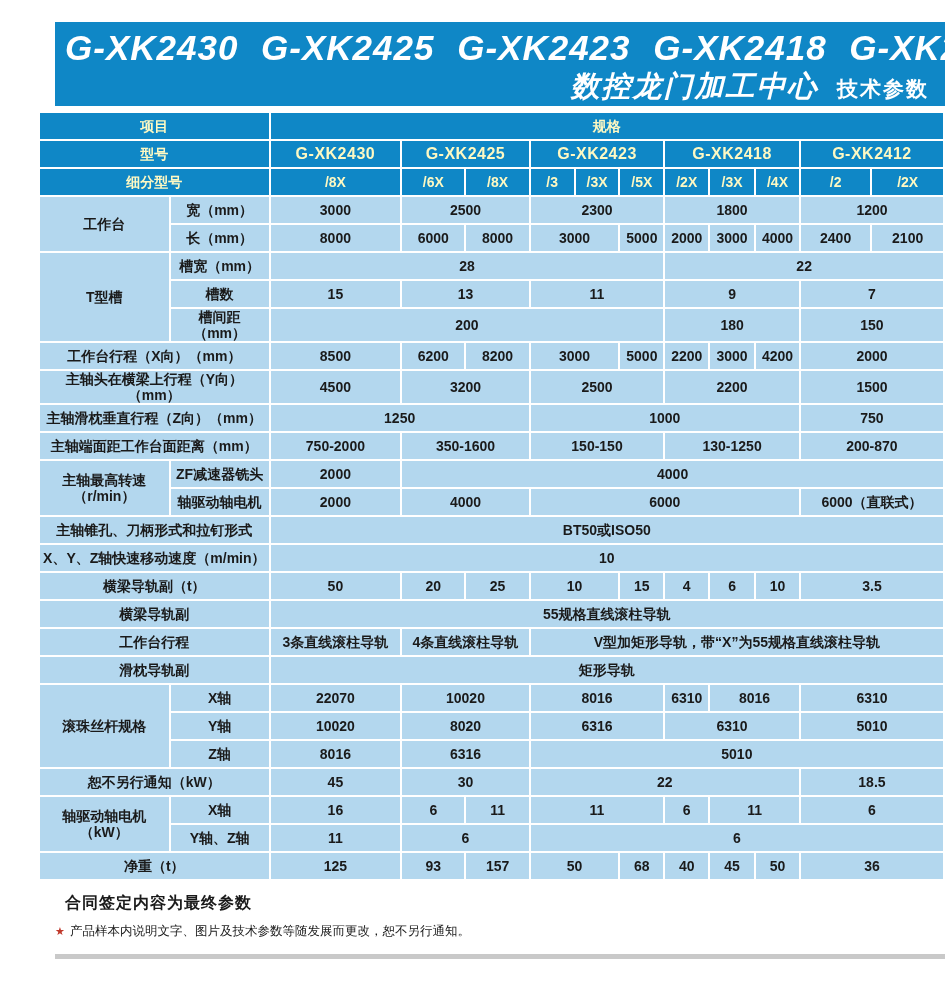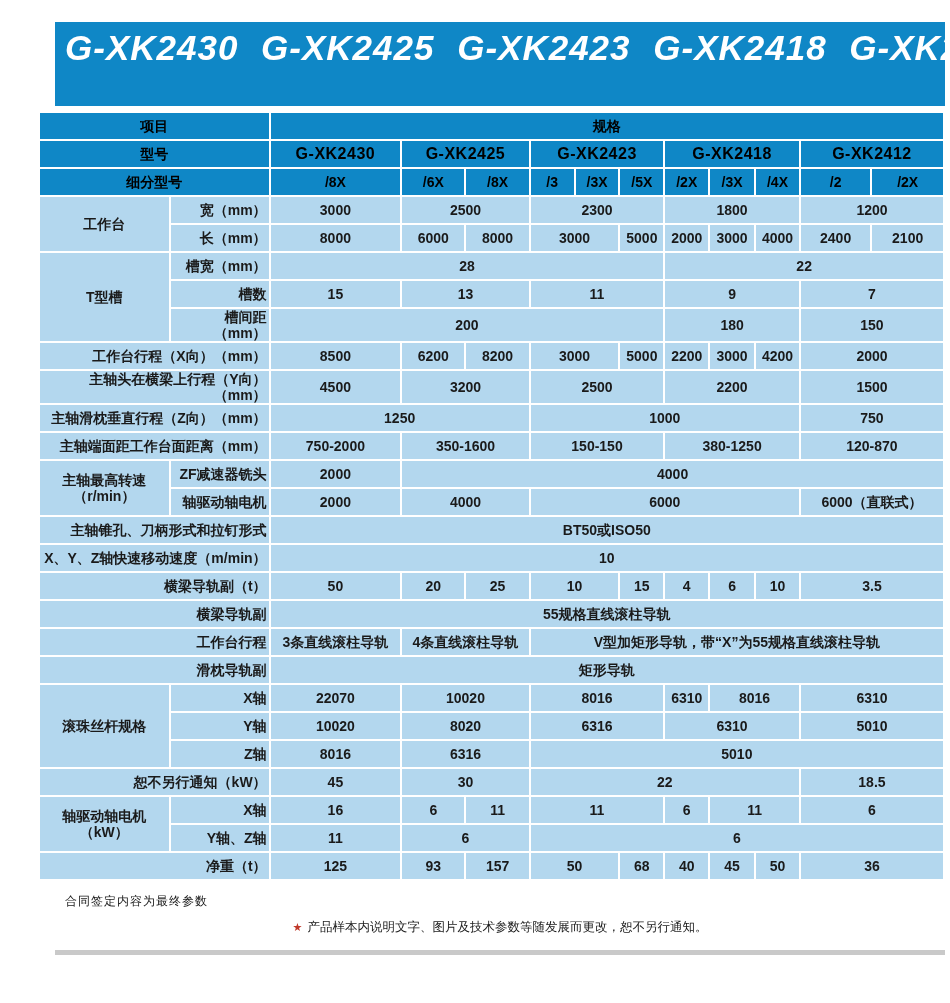--- a/index.html
+++ b/index.html
@@ -64,66 +64,69 @@
   }
   table.spec td,table.spec th{
     height:26px;
     padding:0 2px;
     font-size:14px;
     line-height:1.15;
     overflow:hidden;
   }
   td.hdr{
     background:var(--blue);
-    color:#000000;
+    color:#fef9c3;
     font-weight:bold;
     text-align:center;
     font-size:15px;
   }
   td.hdr.model{font-size:16px;letter-spacing:0.5px;}
   td.lbl{
     background:var(--cell);
     font-weight:bold;
-    text-align:right;
+    text-align:center;
     padding-left:7px;
   }
   td.lbl.grp{
     text-align:center;
     padding-left:2px;
   }
   td.val{
     background:var(--cell);
     font-weight:bold;
     text-align:center;
   }
   
   .footer{margin:12px 0 0 55px;width:890px;}
   .footer .contract{
-    font-size:12px;
-    font-weight:normal;
+    font-size:16px;
+    font-weight:bold;
     margin:0 0 9px 10px;
     letter-spacing:1px;
   }
   .footer .note{
     font-size:12.5px;
     margin-left:0;
-    text-align:center;
   }
   .footer .note .star{color:var(--star);margin-right:5px;font-size:11px;}
   .bottom-bar{
     margin:14px 0 0 55px;
     width:890px;height:5px;
     background:var(--bar);
   }
 </style>
 </head>
 <body>
 
 <div class="banner">
   <div class="models-line">G-XK2430  G-XK2425  G-XK2423  G-XK2418  G-XK2412</div>
+  <div class="sub-line">
+    <span class="sub-title">数控龙门加工中心</span>
+    <span class="sub-suffix">技术参数</span>
+  </div>
 </div>
 
 <table class="spec">
   <colgroup>
       <col style="width: 126px;">
       <col style="width: 96px;">
       <col style="width: 127px;">
       <col style="width: 61px;">
       <col style="width: 61px;">
       <col style="width: 42px;">
@@ -228,22 +231,22 @@
         <td class="lbl" colspan="2">主轴滑枕垂直行程（Z向）（mm）</td>
         <td class="val" colspan="3">1250</td>
         <td class="val" colspan="6">1000</td>
         <td class="val" colspan="2">750</td>
       </tr>
       <tr>
         <td class="lbl" colspan="2">主轴端面距工作台面距离（mm）</td>
         <td class="val">750-2000</td>
         <td class="val" colspan="2">350-1600</td>
         <td class="val" colspan="3">150-150</td>
-        <td class="val" colspan="3">380-1250</td>
-        <td class="val" colspan="2">120-870</td>
+        <td class="val" colspan="3">130-1250</td>
+        <td class="val" colspan="2">200-870</td>
       </tr>
       <tr>
         <td class="lbl grp" rowspan="2">主轴最高转速（r/min）</td>
         <td class="lbl">ZF减速器铣头</td>
         <td class="val">2000</td>
         <td class="val" colspan="10">4000</td>
       </tr>
       <tr>
         <td class="lbl">轴驱动轴电机</td>
         <td class="val">2000</td>

